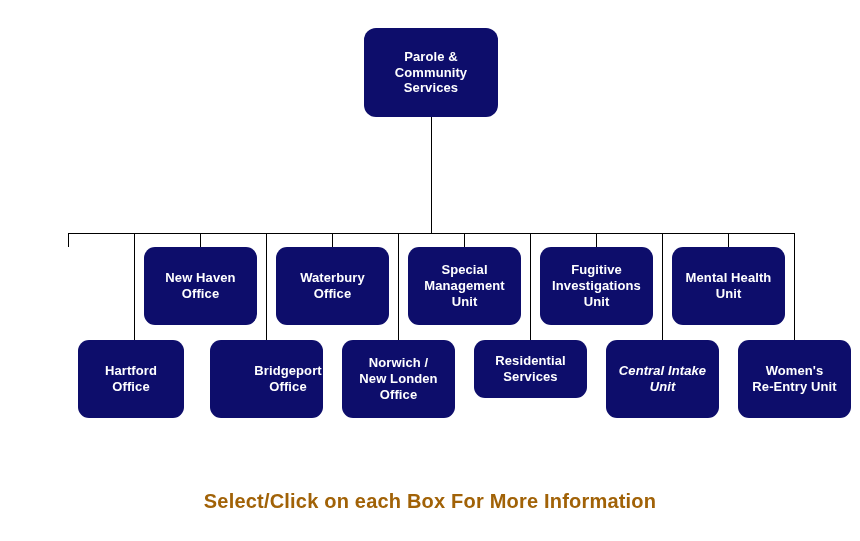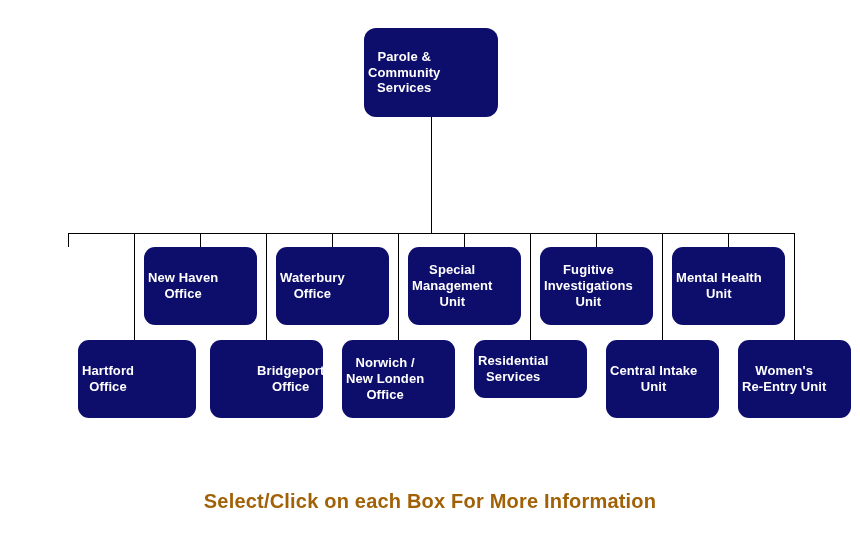--- a/index.html
+++ b/index.html
@@ -28,20 +28,21 @@
 
   
   .org-box {
     position: absolute;
     box-sizing: border-box;
     background: #0d0d6b;
     color: #ffffff;
     border-radius: 11px;
     display: flex;
     align-items: center;
+    justify-content: center;
     text-align: center;
     font-weight: bold;
     font-size: 13px;
     line-height: 1.22;
     letter-spacing: 0.1px;
     padding: 2px 4px;
     cursor: pointer;
     user-select: none;
   }
   .org-box .label { display: block; white-space: pre-line; }
@@ -109,38 +110,38 @@
   <div class="org-box" style="left:540px; top:247px; width:113px; height:78px;">
     <span class="label">Fugitive
 Investigations
 Unit</span>
   </div>
   <div class="org-box" style="left:672px; top:247px; width:113px; height:78px;">
     <span class="label">Mental Health
 Unit</span>
   </div>
 
-  <div class="org-box" style="left:78px;  top:340px; width:118px; height:78px;">
+  <div class="org-box" style="left:78px;  top:340px; width:106px; height:78px;">
     <span class="label">Hartford
 Office</span>
   </div>
   <div class="org-box" style="left:210px; top:340px; width:113px; height:78px;padding-left:47px;">
     <span class="label">Bridgeport
 Office</span>
   </div>
   <div class="org-box" style="left:342px; top:340px; width:113px; height:78px;">
     <span class="label">Norwich   /
 New Londen
 Office</span>
   </div>
   <div class="org-box" style="left:474px; top:340px; width:113px; height:58px;">
     <span class="label">Residential
 Services</span>
   </div>
-  <div class="org-box" style="left:606px; top:340px; width:113px; height:78px;">
+  <div class="org-box" style="left:606px; top:340px; width:113px; height:78px;font-style:italic;">
     <span class="label">Central Intake
 Unit</span>
   </div>
   <div class="org-box" style="left:738px; top:340px; width:113px; height:78px;">
     <span class="label">Women's
 Re-Entry Unit</span>
   </div>
 
   <div id="chart-caption">Select/Click on each Box For More Information</div>
 

